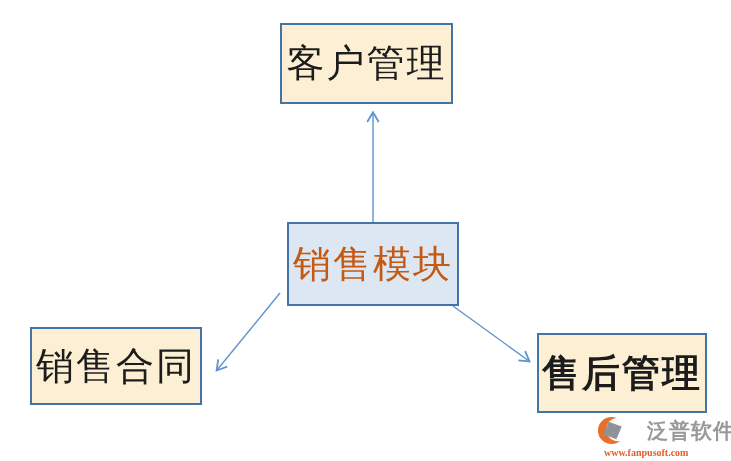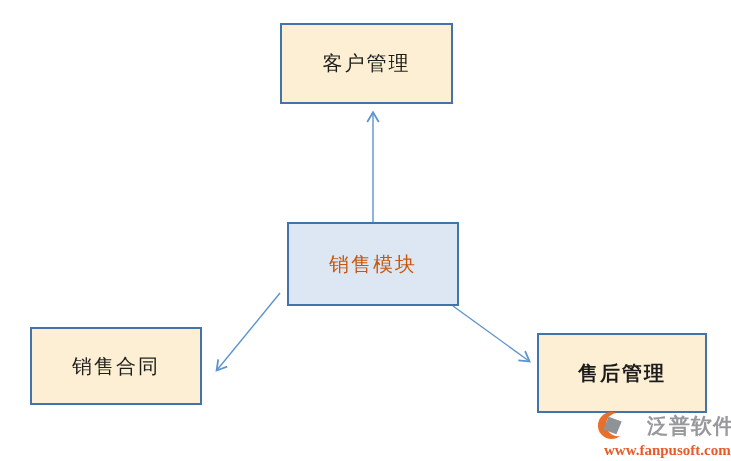--- a/index.html
+++ b/index.html
@@ -12,21 +12,21 @@
     font-family: "Liberation Serif", "DejaVu Serif", serif;
   }
   .node {
     position: absolute;
     box-sizing: border-box;
     border: 2px solid #4374A9;
     background: #FCEFD3;
     display: flex;
     align-items: center;
     justify-content: center;
-    font-size: 20px;
+    font-size: 38px;
     letter-spacing: 2px;
     color: #1c1c1c;
   }
   .node.center {
     background: #DDE7F3;
     color: #C45911;
   }
   .node-top          { left: 280px; top: 23px;  width: 173px; height: 81px; }
   .node-center       { left: 287px; top: 222px; width: 172px; height: 84px; }
   .node-bottom-left  { left: 30px;  top: 327px; width: 172px; height: 78px; }
@@ -56,21 +56,21 @@
     font-family: "Liberation Sans", "DejaVu Sans", sans-serif;
     font-weight: bold;
     font-size: 21px;
     color: #97999C;
     letter-spacing: 1px;
     white-space: nowrap;
   }
   .wm-url {
     font-family: "Liberation Serif", "DejaVu Serif", serif;
     font-weight: bold;
-    font-size: 15px;
+    font-size: 10px;
     color: #E75B28;
     margin-top: 1px;
     margin-left: 8px;
     white-space: nowrap;
   }
 </style>
 </head>
 <body>
 
 <div class="canvas">

